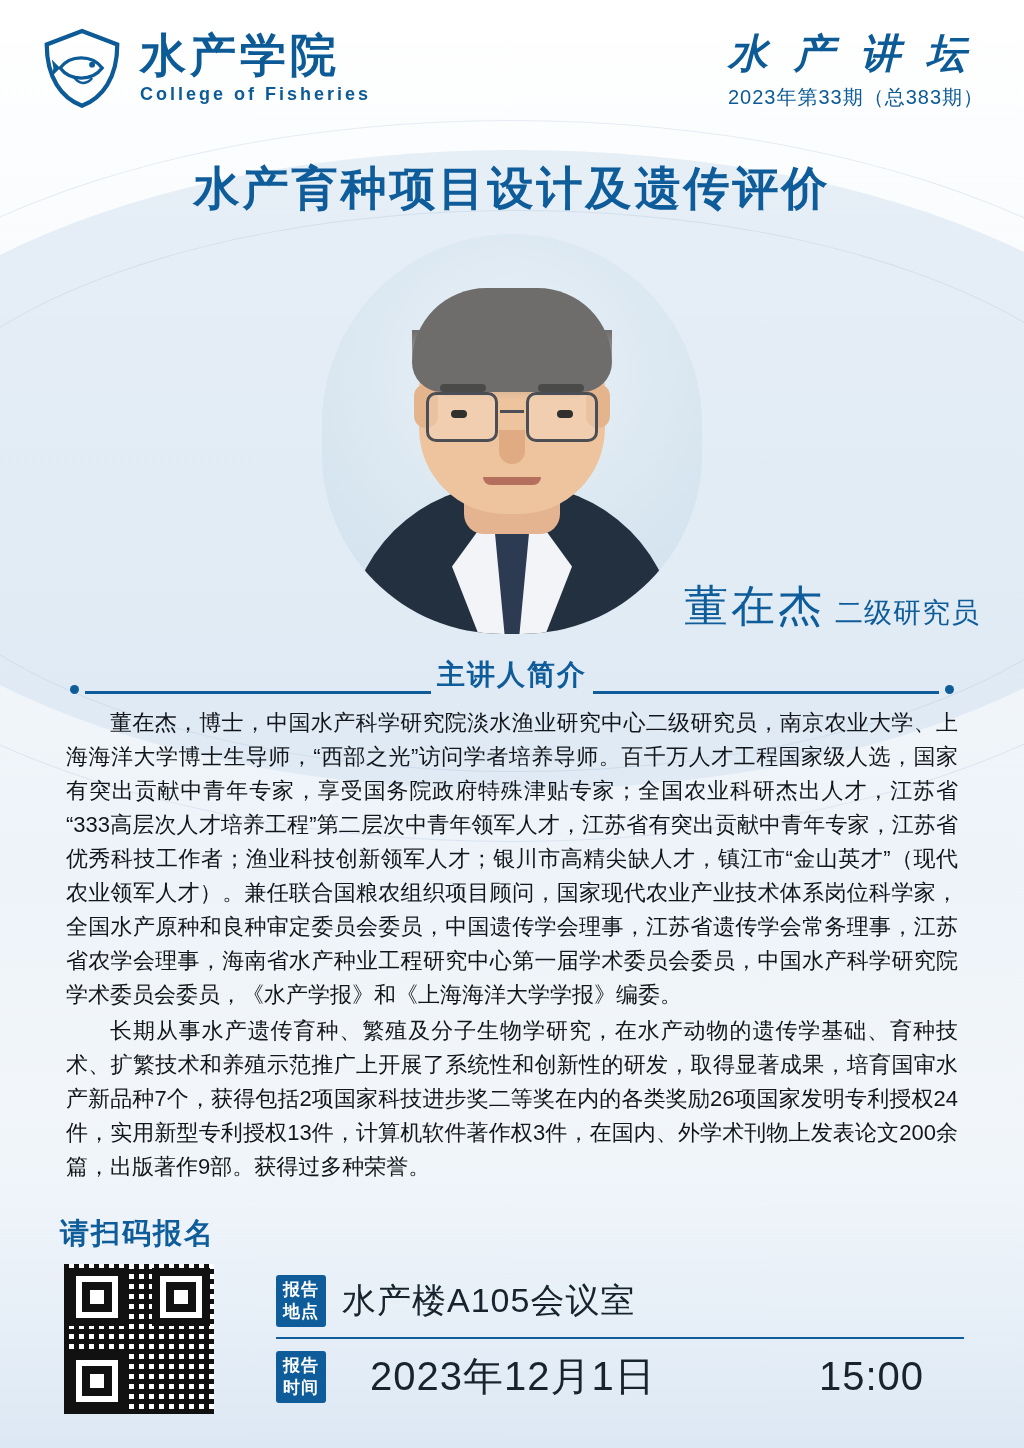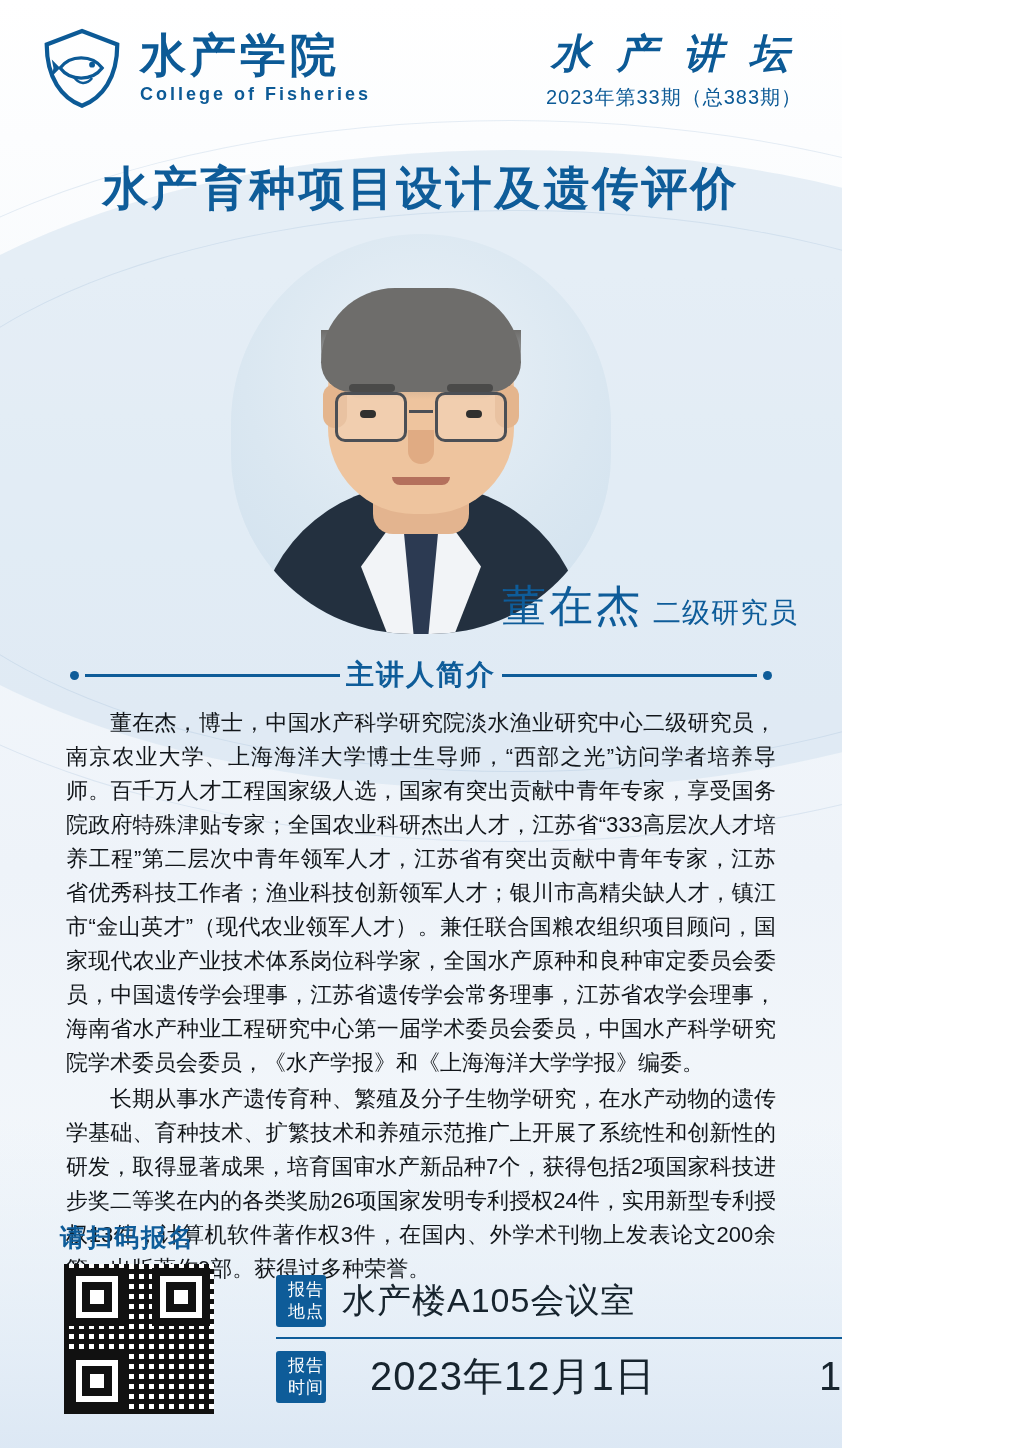--- a/index.html
+++ b/index.html
@@ -8,21 +8,21 @@
   }
   body {
     width: 1024px;
     height: 1448px;
     font-family: "Liberation Sans", sans-serif;
     background: #ffffff;
     overflow: hidden;
   }
   .poster {
     position: relative;
-    width: 842px;
+    width: 1024px;
     height: 1448px;
     background: linear-gradient(180deg, #ffffff 0%, #f3f7fb 38%, #eef3f9 60%, #f7fafc 100%);
     overflow: hidden;
   }
   
   .arc {
     position: absolute;
     border-radius: 50%;
     border: 1px solid rgba(120, 160, 200, 0.18);
     pointer-events: none;
@@ -71,21 +71,21 @@
     line-height: 1.05;
   }
   .brand-text .en {
     font-size: 18px;
     font-weight: bold;
     color: #0c5a96;
     letter-spacing: 3px;
     margin-top: 4px;
   }
   .issue {
-    text-align: center;
+    text-align: left;
     padding-top: 6px;
   }
   .issue .forum {
     font-family: "Liberation Serif", serif;
     font-size: 40px;
     font-weight: bold;
     font-style: italic;
     color: #0c5a96;
     letter-spacing: 8px;
     line-height: 1.1;
@@ -211,21 +211,21 @@
   }
   .speaker-title {
     font-size: 28px;
     color: #0e5c99;
     letter-spacing: 1px;
     padding-bottom: 4px;
   }
   
   .section-head {
     display: flex;
-    align-items: center;
+    align-items: flex-end;
     justify-content: center;
     gap: 6px;
     margin: 6px 70px 0 70px;
     z-index: 5;
     position: relative;
   }
   .section-head .rule {
     flex: 1;
     height: 3px;
     background: #0e5c99;
@@ -265,21 +265,21 @@
     display: flex;
     align-items: flex-end;
     gap: 26px;
     z-index: 6;
   }
   .qr-block {
     width: 190px;
     flex: 0 0 auto;
   }
   .qr-caption {
-    font-size: 25px;
+    font-size: 29px;
     color: #0e5c99;
     font-weight: bold;
     letter-spacing: 2px;
     margin-bottom: 10px;
   }
   .qr-img {
     width: 150px;
     height: 150px;
     background-color: #ffffff;
     background-image:
@@ -311,26 +311,26 @@
     gap: 16px;
     padding: 10px 0;
   }
   .info-row + .info-row {
     border-top: 2px solid #0e5c99;
   }
   .tag {
     flex: 0 0 auto;
     width: 46px;
     font-size: 17px;
-    font-weight: normal;
+    font-weight: bold;
     color: #ffffff;
     background: #0e5c99;
     border-radius: 3px;
     line-height: 22px;
-    text-align: right;
+    text-align: center;
     padding: 4px 2px;
     letter-spacing: 1px;
   }
   .info-value {
     font-size: 34px;
     color: #17242e;
     letter-spacing: 1px;
   }
   .info-value.big {
     font-size: 40px;

